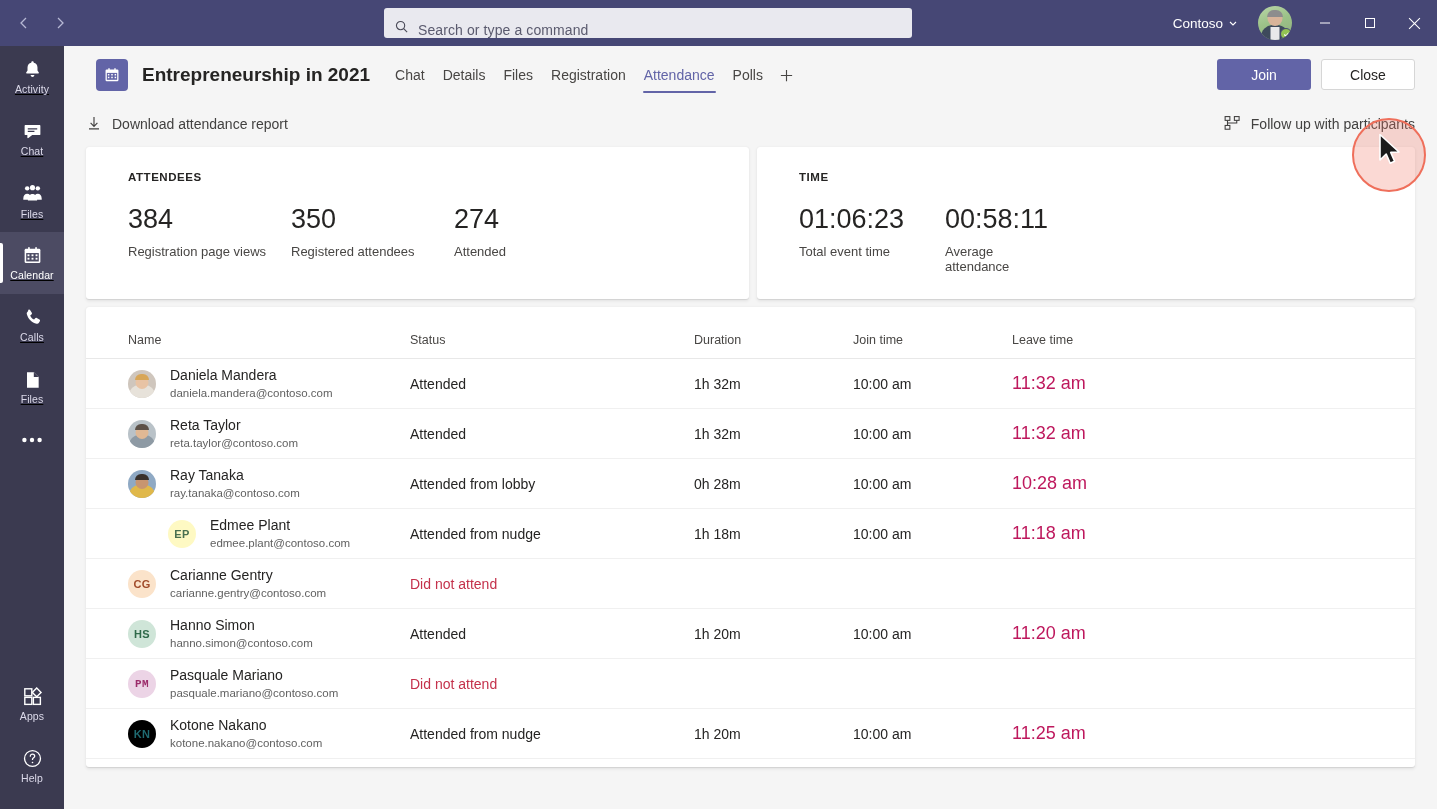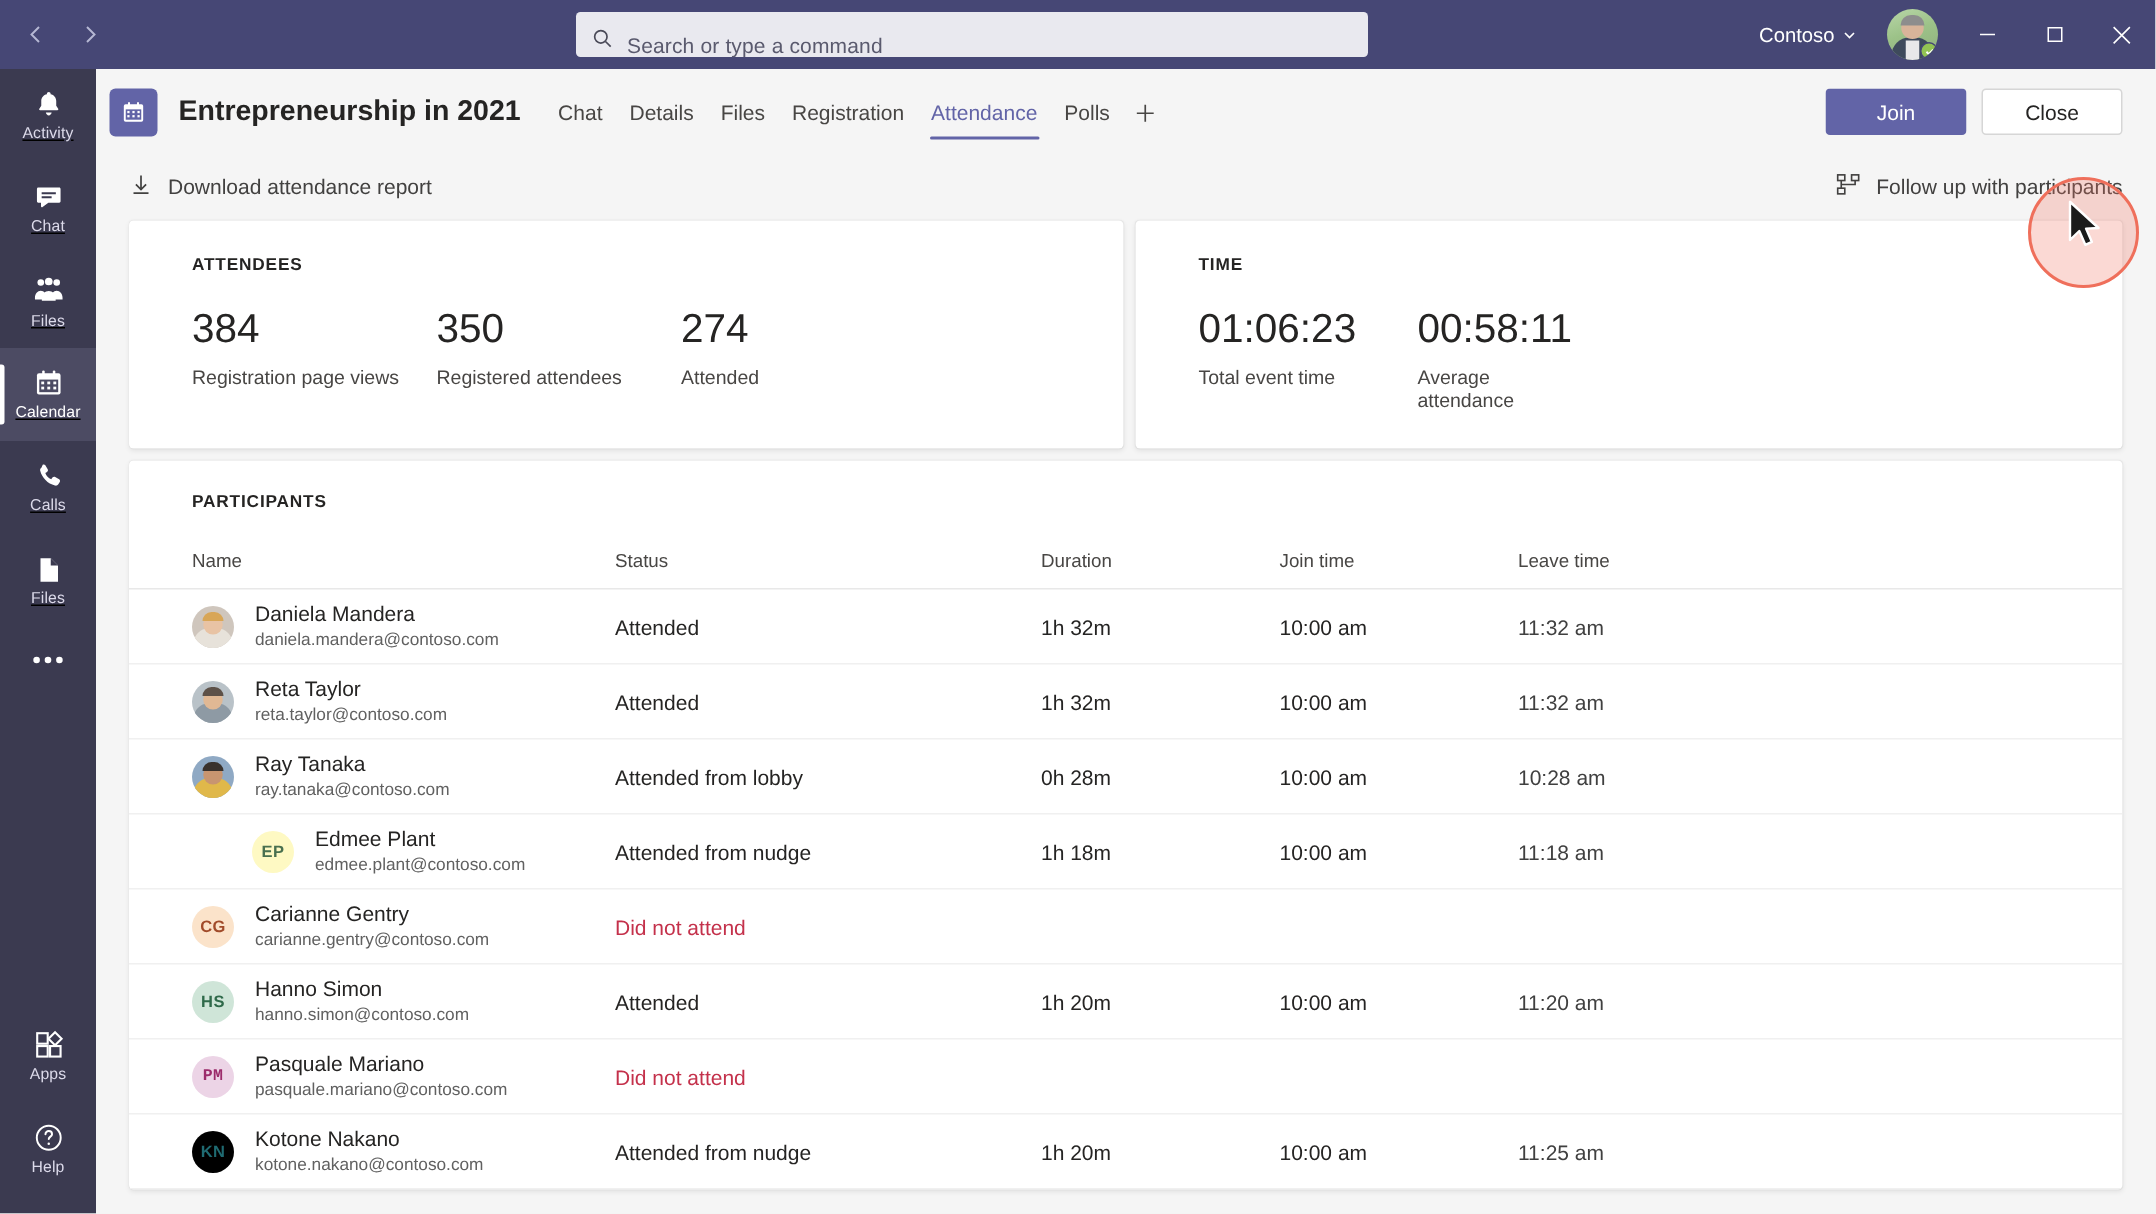--- a/index.html
+++ b/index.html
@@ -90,21 +90,21 @@
   .rail-item svg { display: block; }
   .rail-bottom { position: absolute; left: 0; bottom: 12px; width: 64px; }
 
   
   .content {
     position: absolute; left: 64px; top: 46px; width: 1373px; height: 763px;
     background: #f5f5f5;
   }
   .chrome-header {
     position: relative; height: 58px; background: #f5f5f5;
-    display: flex; align-items: center; padding-left: 9px;
+    display: flex; align-items: center; padding-left: 32px;
   }
   .app-icon {
     width: 32px; height: 32px; border-radius: 4px; background: #6264a7;
     display: flex; align-items: center; justify-content: center; flex: none;
   }
   .meeting-title {
     font-size: 19px; font-weight: bold; color: #252423; margin-left: 14px; white-space: nowrap;
   }
   .tabs { display: flex; align-items: center; margin-left: 16px; height: 58px; }
   .tab {
@@ -169,21 +169,21 @@
   .row {
     display: flex; align-items: center; height: 50px; padding-left: 42px;
     border-bottom: 1px solid #f0f0f0;
   }
   .row.head { height: 38px; border-bottom: 1px solid #e8e8e8; margin-top: 14px; }
   .row.head .c { font-size: 12.5px; color: #484644; }
   .c-name   { width: 282px; display: flex; align-items: center; gap: 14px; }
   .c-status { width: 284px; font-size: 14px; color: #252423; }
   .c-dur    { width: 159px; font-size: 14px; color: #252423; }
   .c-join   { width: 159px; font-size: 14px; color: #252423; }
-  .c-leave  { width: 160px; font-size: 14px; color: #404040; }
+  .c-leave  { width: 160px; font-size: 18px; color: #be185d; }
   .c-status.noattend { color: #c4314b; }
   .av {
     width: 28px; height: 28px; border-radius: 50%; flex: none; overflow: hidden;
     position: relative; display: flex; align-items: center; justify-content: center;
     font-size: 11px; font-weight: bold; letter-spacing: .3px;
   }
   .nm { line-height: 1.25; }
   .nm .n1 { font-size: 14px; color: #252423; }
   .nm .n2 { font-size: 11.5px; color: #616161; margin-top: 1px; }
   .ph-av .hd { position: absolute; left: 50%; transform: translateX(-50%); border-radius: 50%; }
@@ -473,21 +473,20 @@
           </div>
           <div class="stat">
             <div class="val">00:58:11</div>
             <div class="cap">Average attendance</div>
           </div>
         </div>
       </div>
     </div>
 
     <div class="participants">
-      <div class="p-hd">PARTICIPANTS</div>
 
       <div class="row head">
         <div class="c c-name">Name</div>
         <div class="c c-status">Status</div>
         <div class="c c-dur">Duration</div>
         <div class="c c-join">Join time</div>
         <div class="c c-leave">Leave time</div>
       </div>
 
       <div id="rows">

